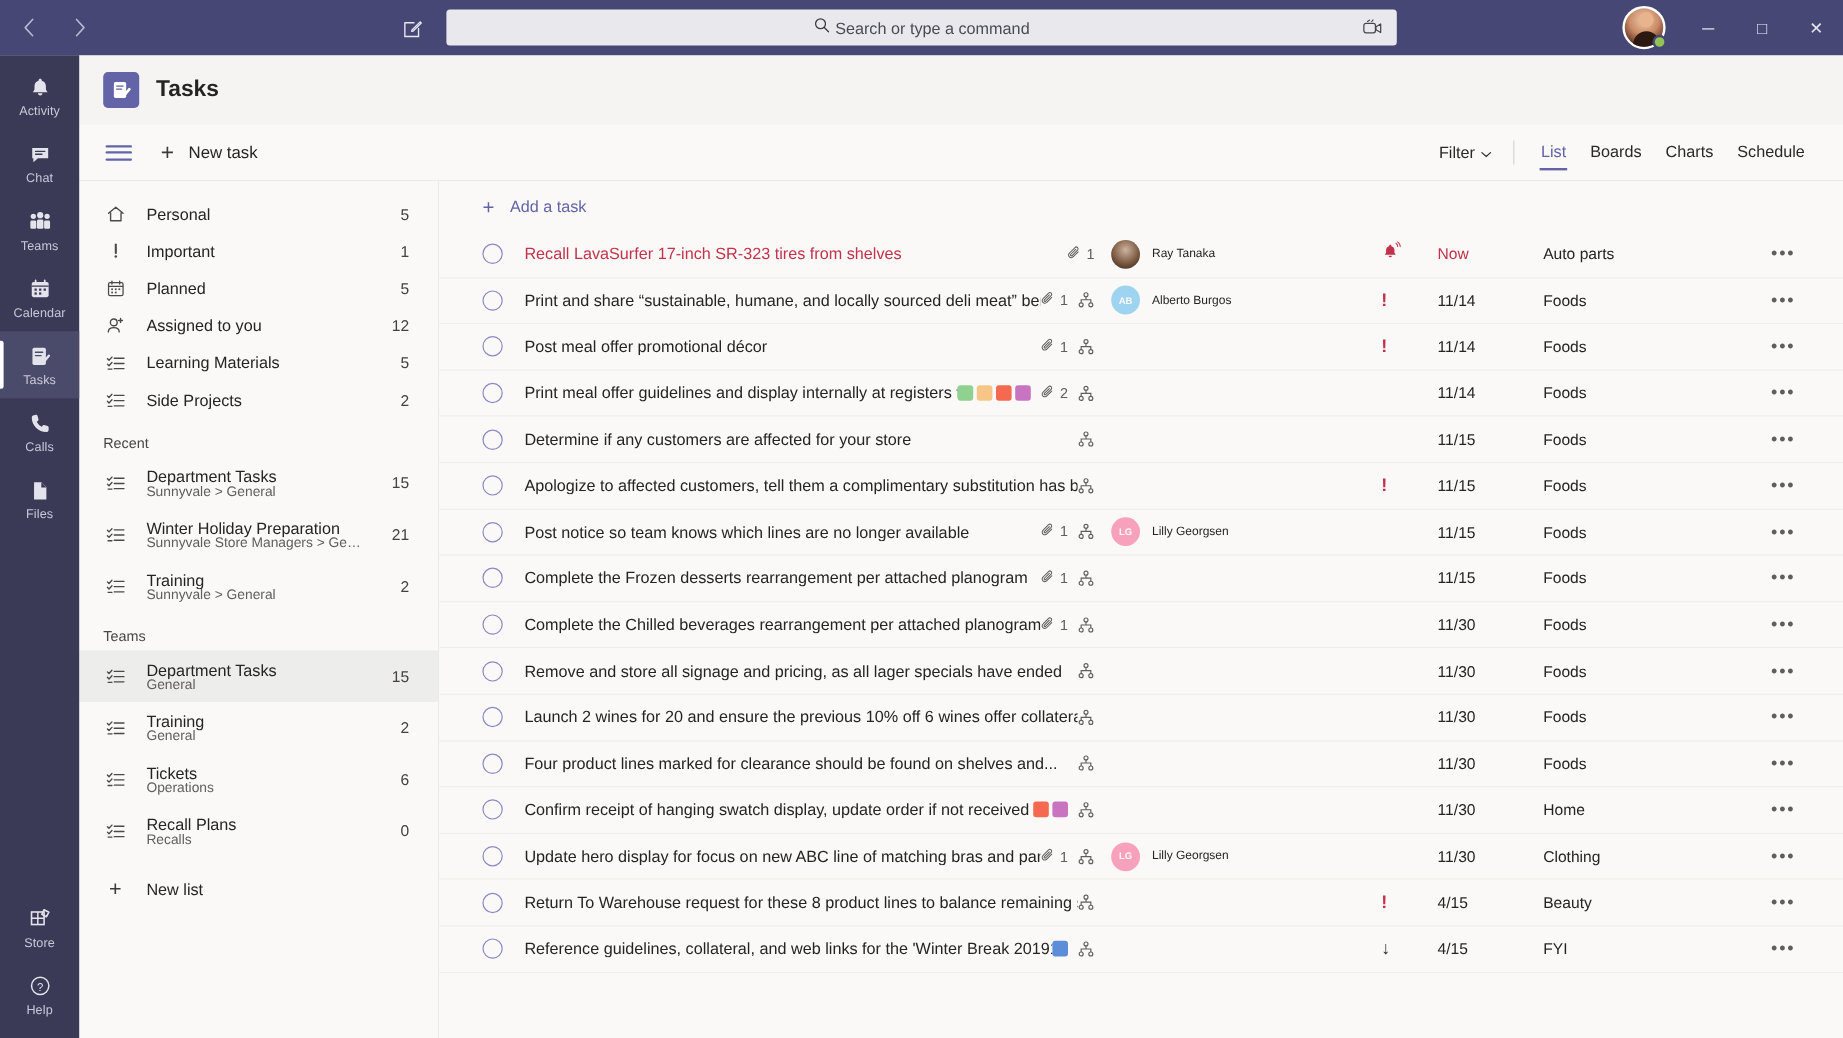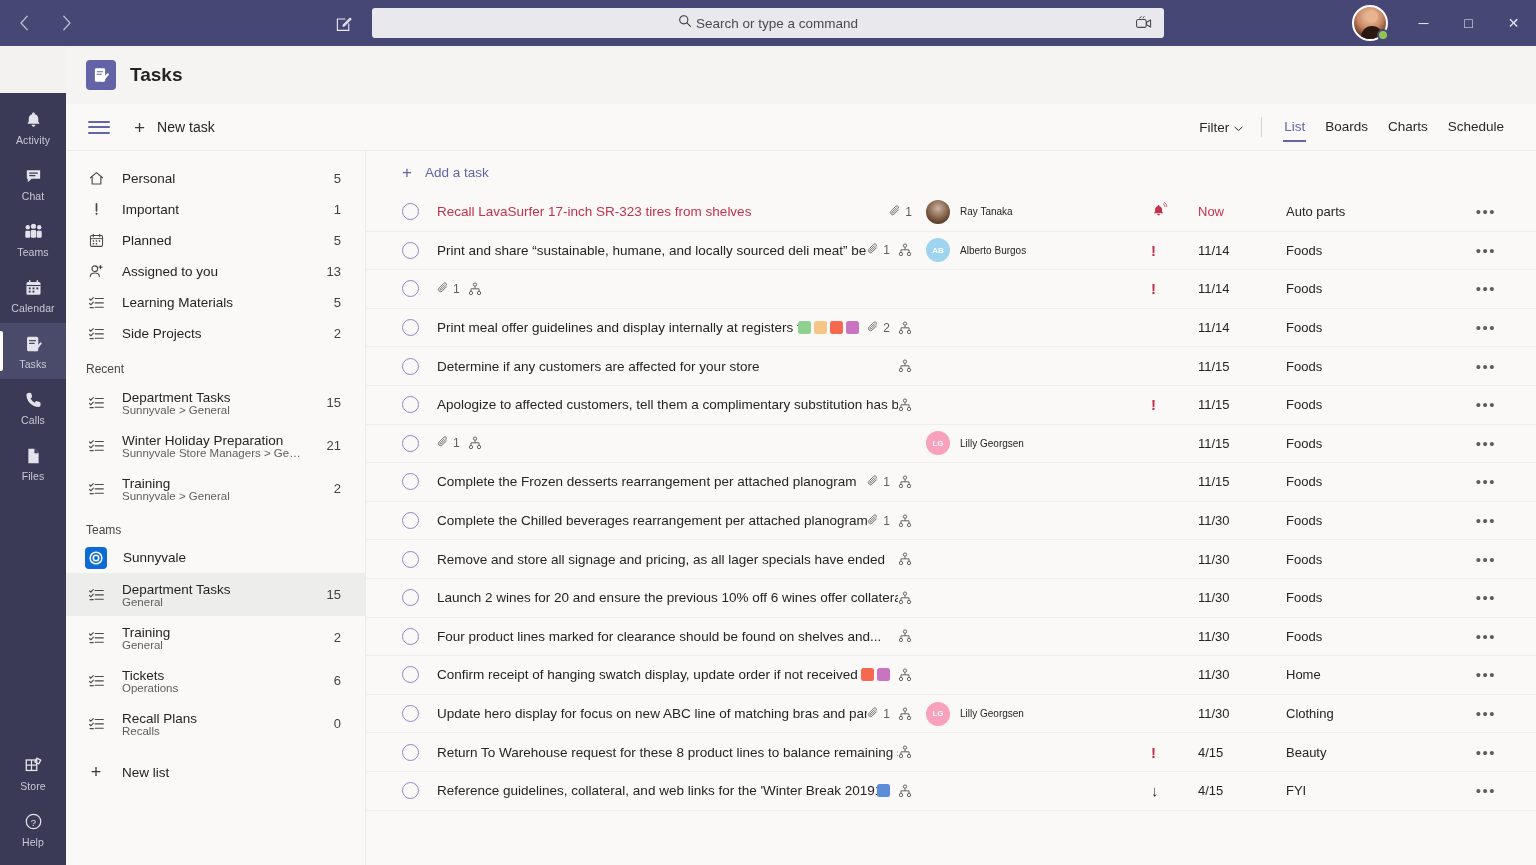--- a/index.html
+++ b/index.html
@@ -61,21 +61,20 @@
   }
 
   
   .body-row { flex: 1; display: flex; min-height: 0; }
 
   
   .rail {
     width: 66px; background: #3b3a56; flex: 0 0 66px;
     display: flex; flex-direction: column; align-items: center; padding-top: 6px;
     position: relative;
-    margin-top: 47px;
   }
   .rail-item {
     width: 66px; height: 56px; display: flex; flex-direction: column;
     align-items: center; justify-content: center; gap: 3px; cursor: pointer; position: relative;
   }
   .rail-item.active { background: #4a4a6a; }
   .rail-item.active::before {
     content: ""; position: absolute; left: 0; top: 8px; bottom: 8px; width: 3px;
     background: #ffffff; border-radius: 0 2px 2px 0;
   }
@@ -447,21 +446,21 @@
               <span class="li-icon">
                 <svg width="17" height="17" viewBox="0 0 18 18">
                   <circle cx="7.2" cy="6" r="3" fill="none" stroke="#4a4947" stroke-width="1.2"></circle>
                   <path d="M2.4 14.4c0-2.4 2.1-3.8 4.8-3.8s4.8 1.4 4.8 3.8" fill="none" stroke="#4a4947" stroke-width="1.2" stroke-linecap="round"></path>
                   <path d="M13.2 2.6v3.4M11.5 4.3h3.4" stroke="#4a4947" stroke-width="1.2" stroke-linecap="round"></path>
                 </svg>
               </span>
               <div class="li-text">
                 <div class="li-label">Assigned to you</div>
               </div>
-              <div class="li-count">13</div>
+              <div class="li-count">12</div>
             </div>
             <div class="list-item">
               <span class="li-icon">
                 <svg width="17" height="17" viewBox="0 0 18 18">
                   <path d="M1.6 5.2l1.4 1.4 2.6-2.8M1.6 10l1.4 1.4 2.6-2.8M2.2 14.4h3.4" fill="none" stroke="#4a4947" stroke-width="1.2" stroke-linecap="round" stroke-linejoin="round"></path>
                   <path d="M7.6 4.8h8.6M7.6 9.4h8.6M7.6 14h8.6" stroke="#4a4947" stroke-width="1.2" stroke-linecap="round"></path>
                 </svg>
               </span>
               <div class="li-text">
                 <div class="li-label">Learning Materials</div>
@@ -514,31 +513,20 @@
                   <path d="M7.6 4.8h8.6M7.6 9.4h8.6M7.6 14h8.6" stroke="#4a4947" stroke-width="1.2" stroke-linecap="round"></path>
                 </svg>
               </span>
               <div class="li-text">
                 <div class="li-label">Training</div>
                 <div class="li-sub">Sunnyvale &gt; General</div>
               </div>
               <div class="li-count">2</div>
             </div>
             <div class="section-label">Teams</div>
-            <div class="list-item">
-              <span class="team-avatar" style="background: rgb(10, 108, 212);">
-                <svg width="16" height="16" viewBox="0 0 18 18">
-                  <circle cx="9" cy="9" r="6.6" fill="none" stroke="#ffffff" stroke-width="1.7"></circle>
-                  <circle cx="9" cy="9" r="3.1" fill="none" stroke="#ffffff" stroke-width="1.7"></circle>
-                </svg>
-              </span>
-              <div class="li-text">
-                <div class="li-label">Sunnyvale</div>
-              </div>
-            </div>
             <div class="list-item two-line selected">
               <span class="li-icon">
                 <svg width="17" height="17" viewBox="0 0 18 18">
                   <path d="M1.6 5.2l1.4 1.4 2.6-2.8M1.6 10l1.4 1.4 2.6-2.8M2.2 14.4h3.4" fill="none" stroke="#4a4947" stroke-width="1.2" stroke-linecap="round" stroke-linejoin="round"></path>
                   <path d="M7.6 4.8h8.6M7.6 9.4h8.6M7.6 14h8.6" stroke="#4a4947" stroke-width="1.2" stroke-linecap="round"></path>
                 </svg>
               </span>
               <div class="li-text">
                 <div class="li-label">Department Tasks</div>
                 <div class="li-sub">General</div>
@@ -654,20 +642,21 @@
                 <div class="priority-cell">
                   <span class="pri-exclam">!</span>
                 </div>
                 <div class="due-cell">11/14</div>
                 <div class="bucket-cell">Foods</div>
                 <div class="more-cell">•••</div>
               </div>
               <div class="task-row">
                 <div class="checkbox"></div>
                 <div class="title-cell">
+                  <div class="task-title">Post meal offer promotional décor</div>
                   <div class="title-meta">
                     <div class="attach">
                       <span><svg width="13" height="13" viewBox="0 0 16 16">
                           <path d="M11.6 7.2l-5 5a2.7 2.7 0 11-3.8-3.8l5.6-5.6a1.8 1.8 0 112.6 2.6l-5.6 5.6a.9.9 0 11-1.3-1.3l5-5" fill="none" stroke="#605e5c" stroke-width="1.05" stroke-linecap="round" stroke-linejoin="round"></path>
                         </svg></span>
                       <span>1</span>
                     </div>
                     <span class="subtask-icon">
                       <svg width="14" height="14" viewBox="0 0 16 16">
                         <circle cx="8" cy="3" r="1.9" fill="none" stroke="#605e5c" stroke-width="1.1"></circle>
@@ -759,20 +748,21 @@
                 <div class="priority-cell">
                   <span class="pri-exclam">!</span>
                 </div>
                 <div class="due-cell">11/15</div>
                 <div class="bucket-cell">Foods</div>
                 <div class="more-cell">•••</div>
               </div>
               <div class="task-row">
                 <div class="checkbox"></div>
                 <div class="title-cell">
+                  <div class="task-title">Post notice so team knows which lines are no longer available</div>
                   <div class="title-meta">
                     <div class="attach">
                       <span><svg width="13" height="13" viewBox="0 0 16 16">
                           <path d="M11.6 7.2l-5 5a2.7 2.7 0 11-3.8-3.8l5.6-5.6a1.8 1.8 0 112.6 2.6l-5.6 5.6a.9.9 0 11-1.3-1.3l5-5" fill="none" stroke="#605e5c" stroke-width="1.05" stroke-linecap="round" stroke-linejoin="round"></path>
                         </svg></span>
                       <span>1</span>
                     </div>
                     <span class="subtask-icon">
                       <svg width="14" height="14" viewBox="0 0 16 16">
                         <circle cx="8" cy="3" r="1.9" fill="none" stroke="#605e5c" stroke-width="1.1"></circle>

